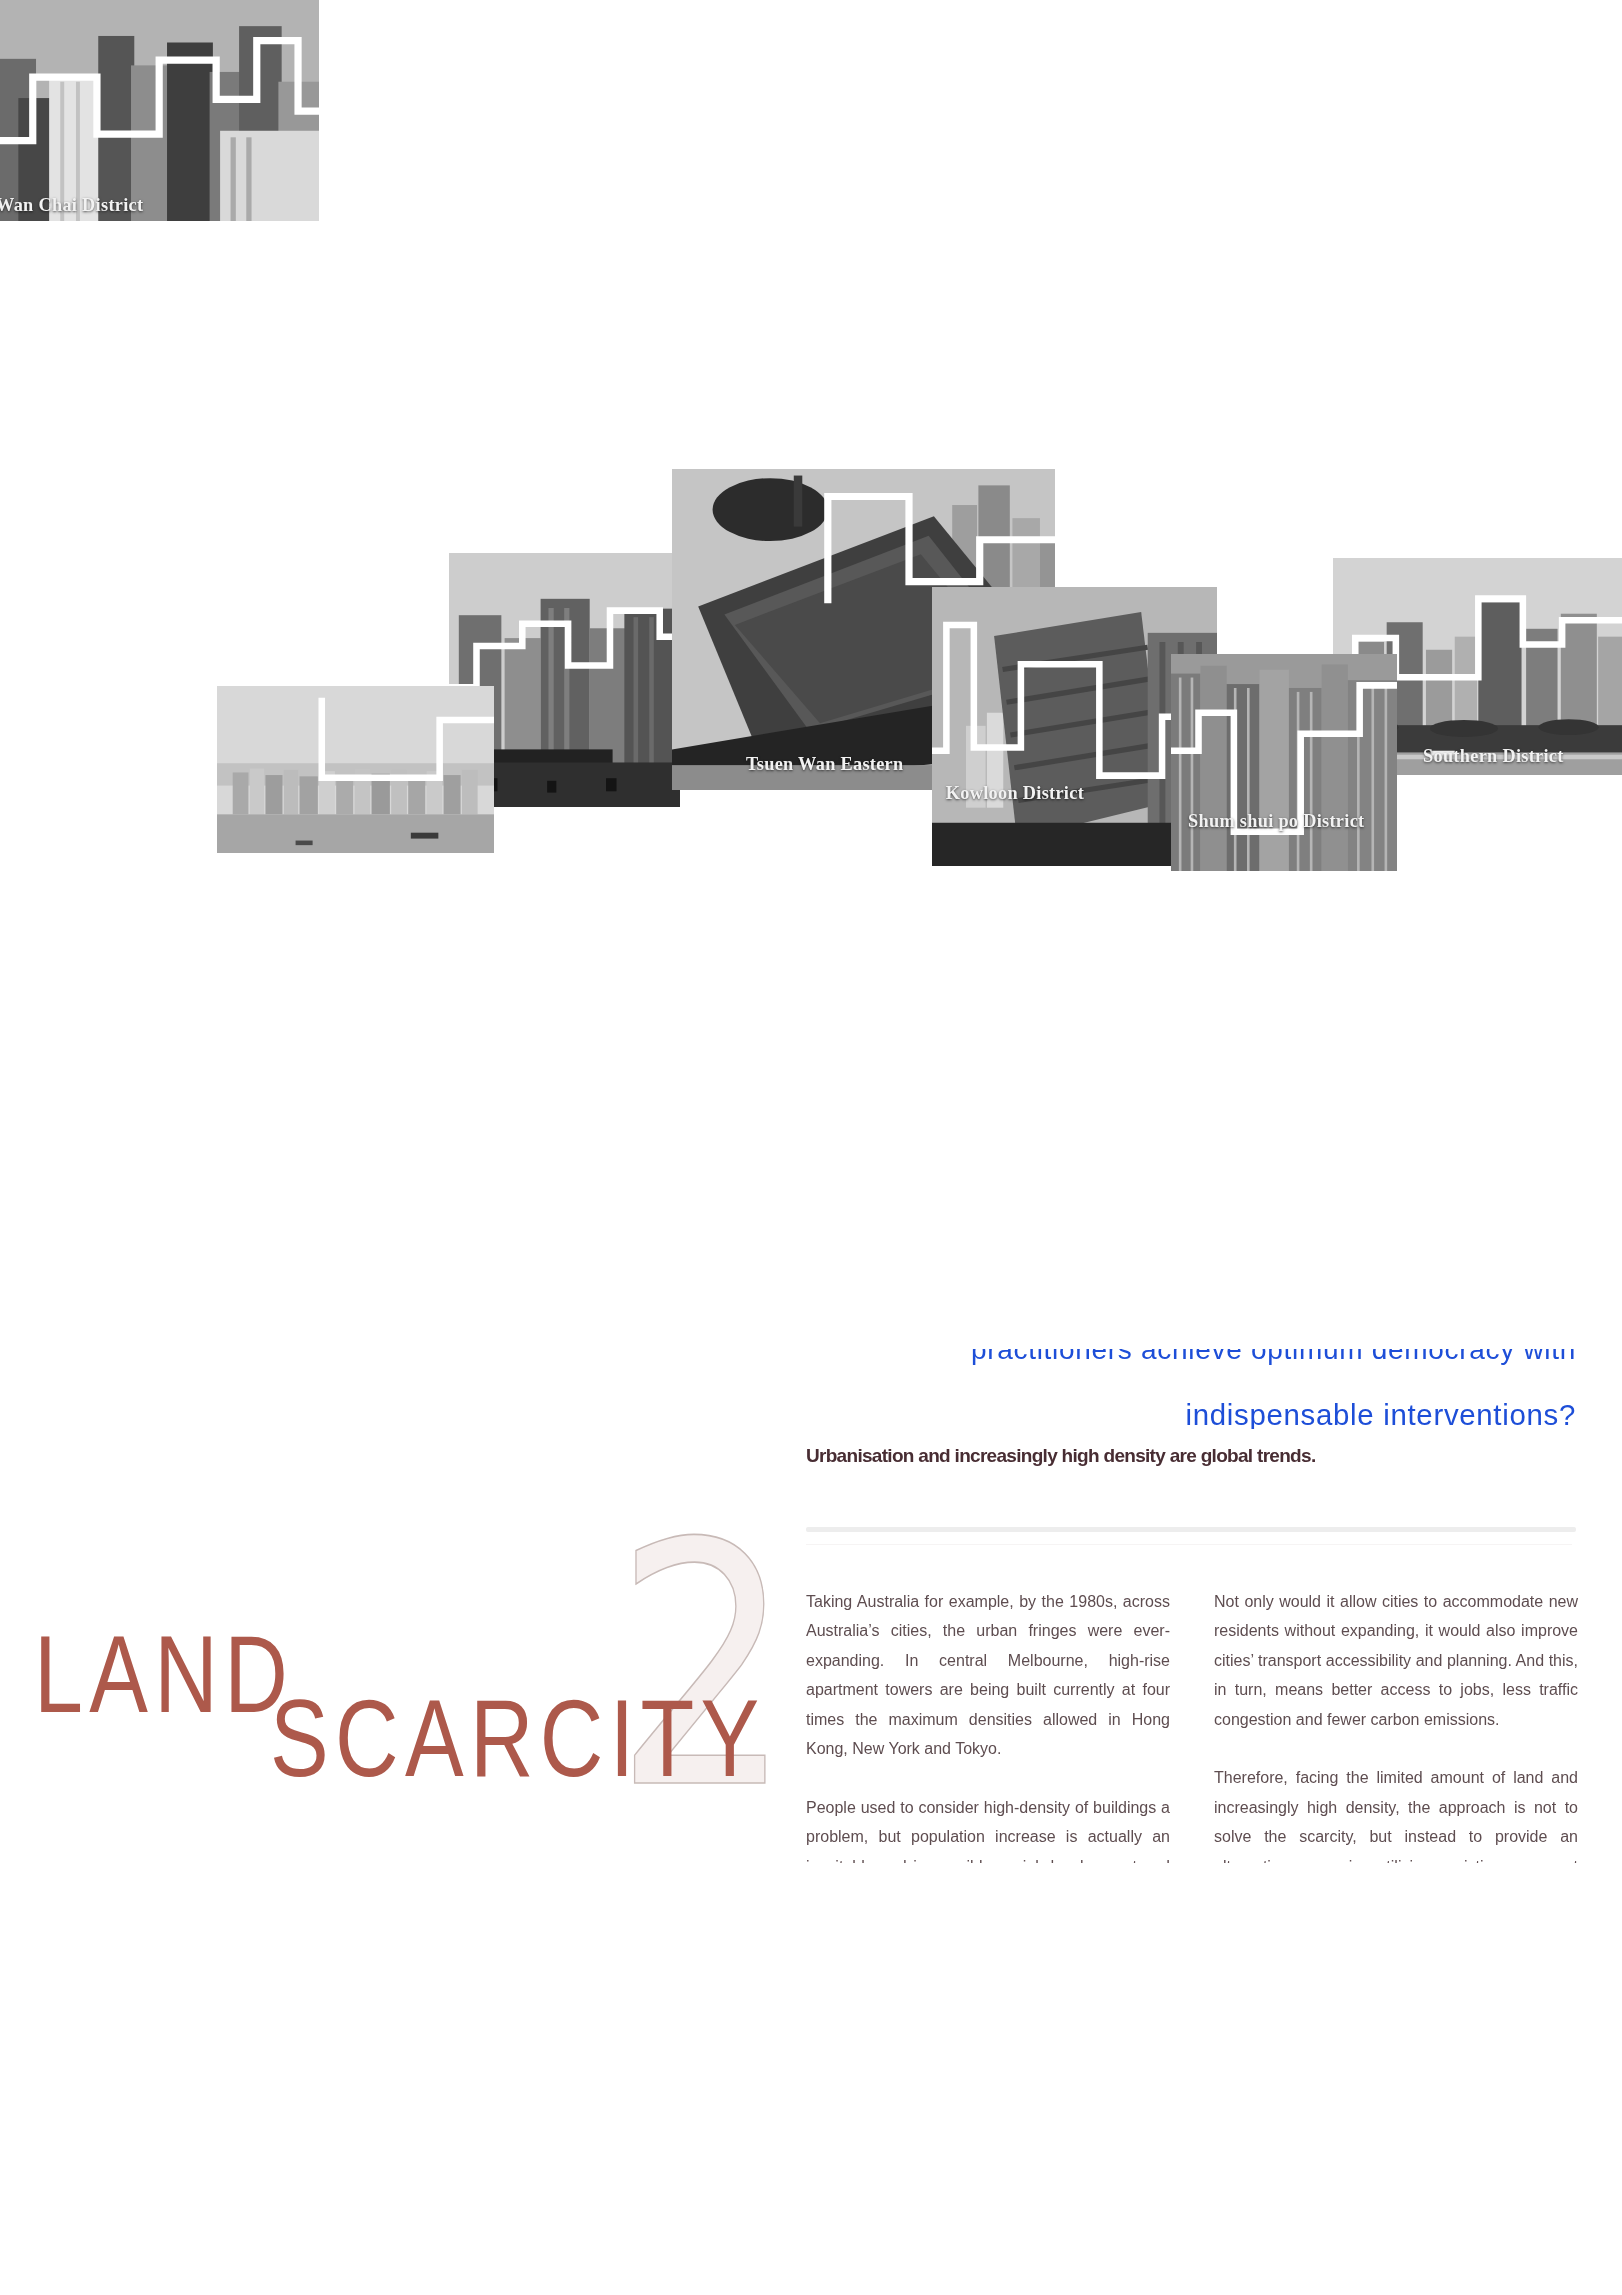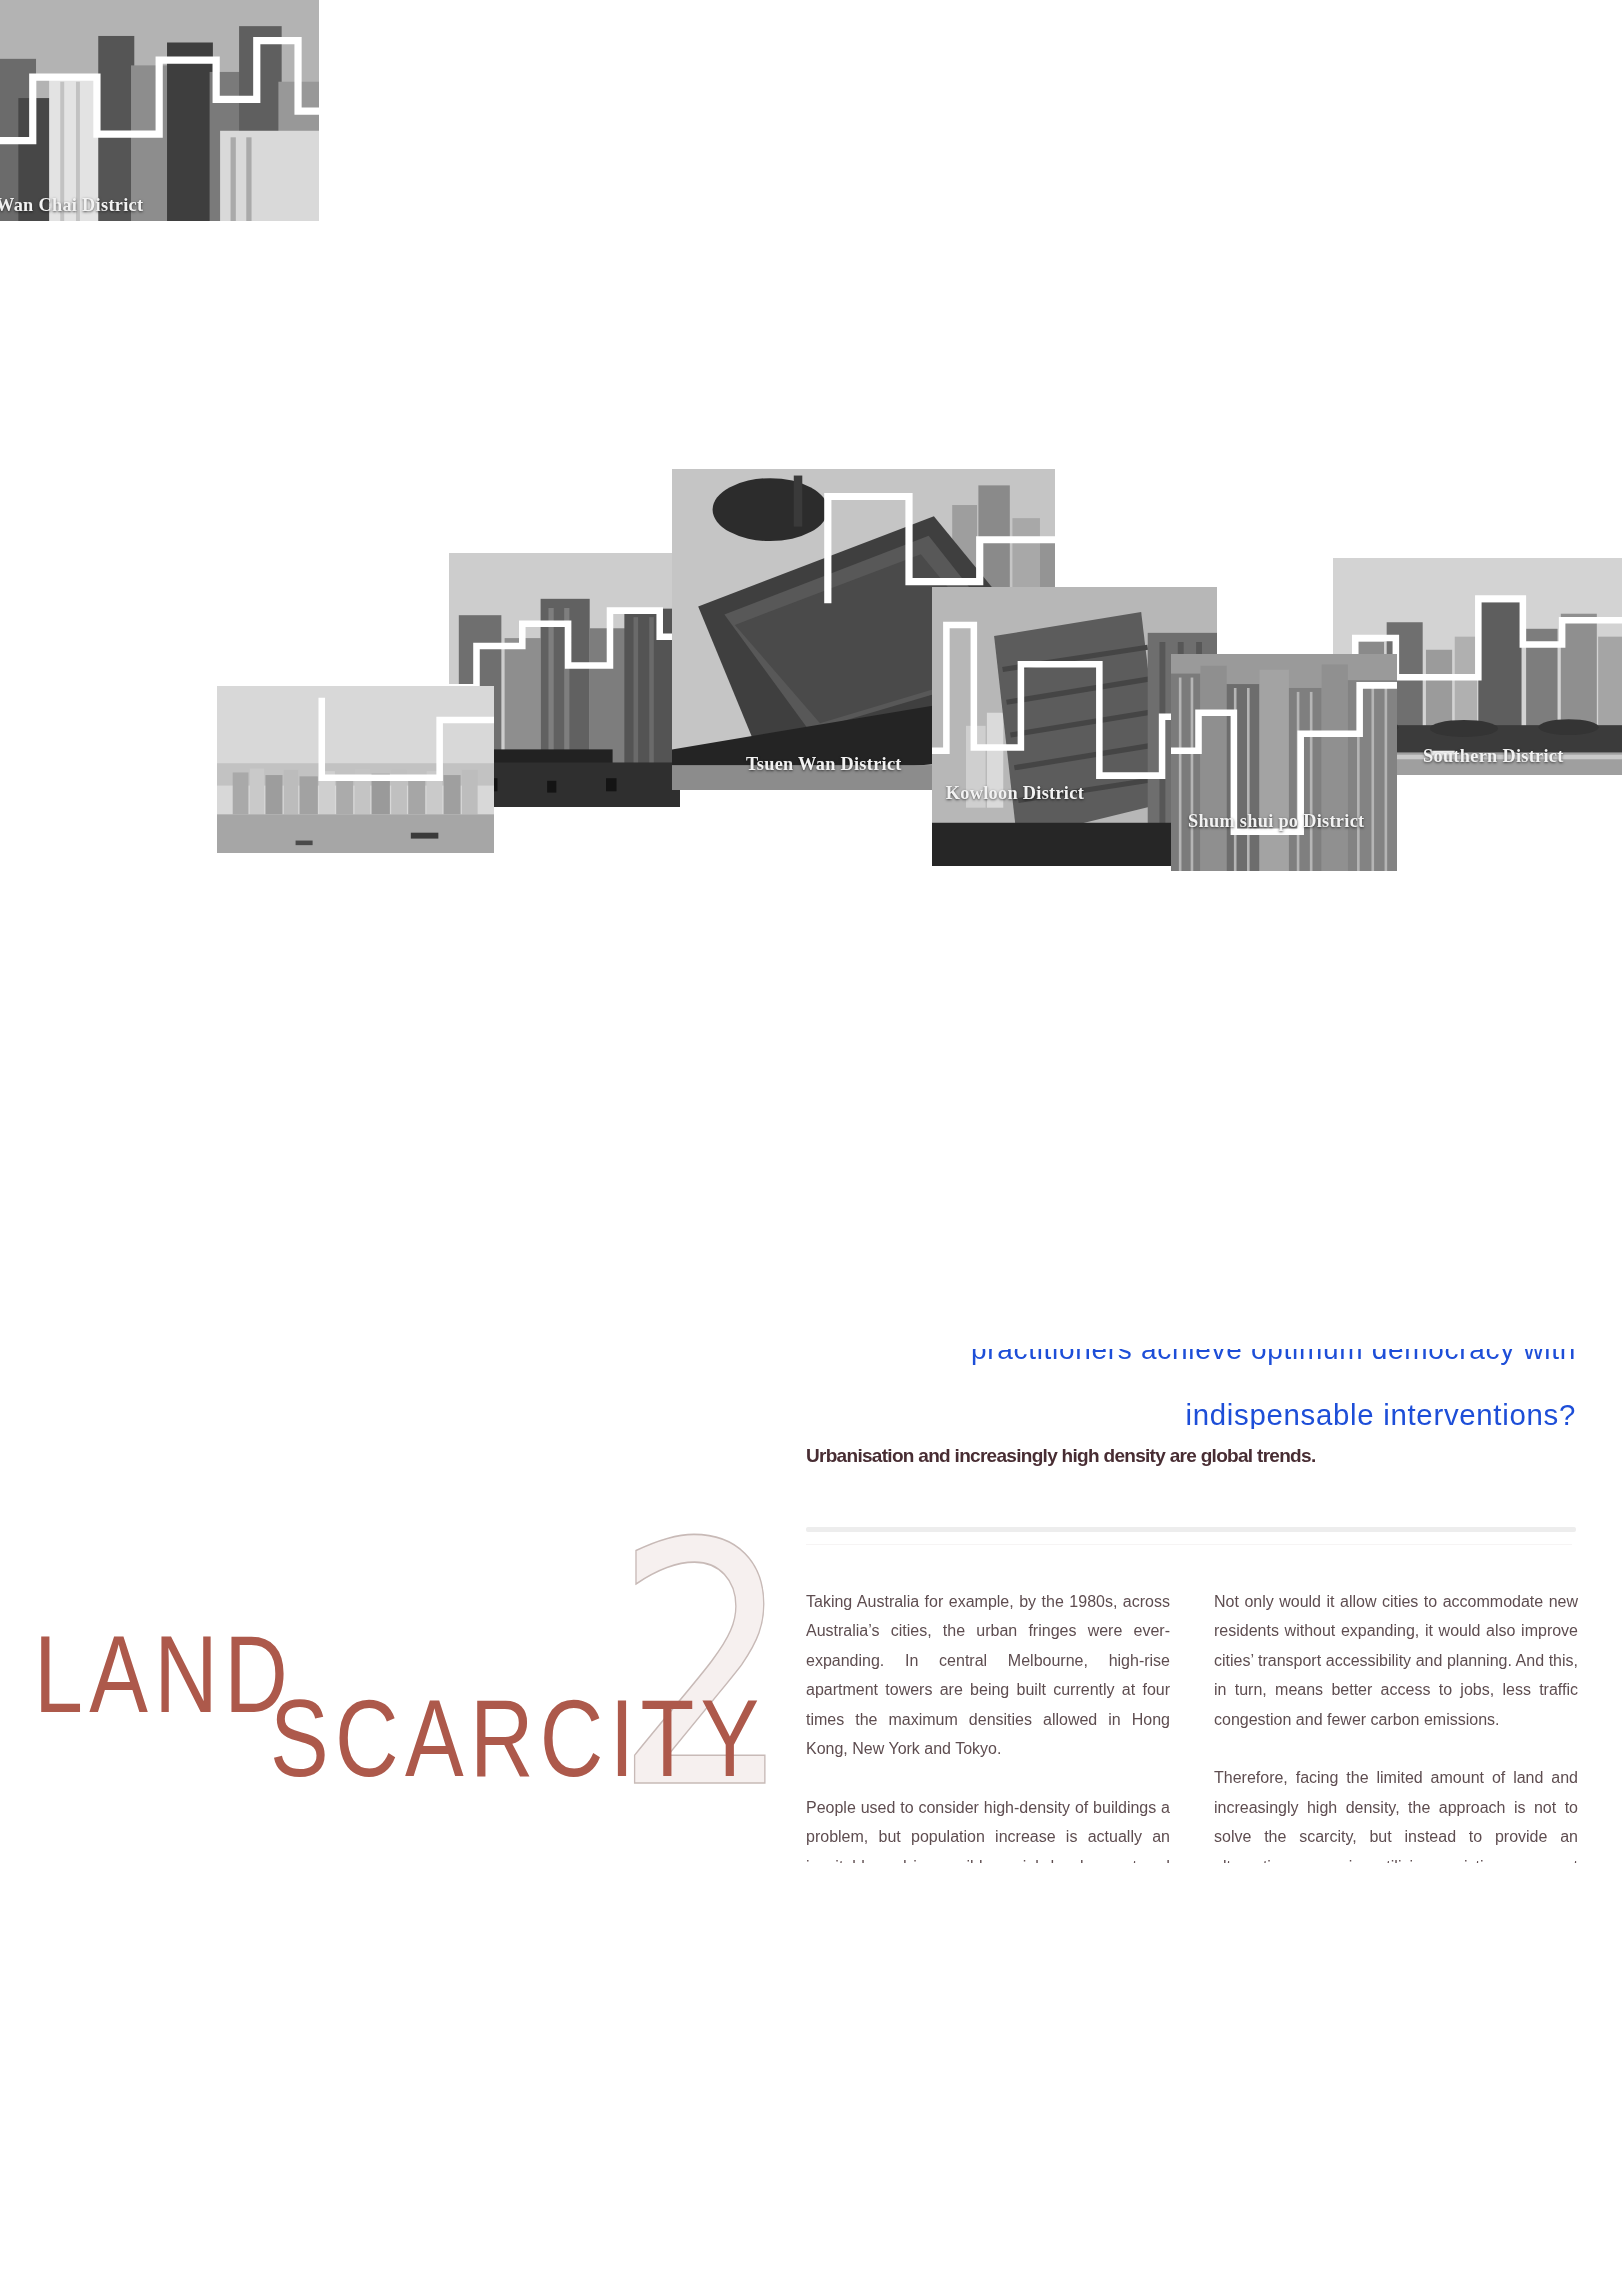--- a/index.html
+++ b/index.html
@@ -146,21 +146,21 @@
         <rect x="562" y="105" width="23" height="280" fill="#949494"></rect>
         <ellipse cx="150" cy="62" rx="88" ry="48" fill="#2c2c2c"></ellipse>
         <rect x="186" y="10" width="13" height="78" fill="#3a3a3a"></rect>
         <polygon points="40,210 400,72 585,298 585,428 130,428" fill="#3f3f3f"></polygon>
         <polygon points="80,222 392,102 548,300 210,400" fill="#585858"></polygon>
         <polygon points="96,238 380,130 520,300 226,388" fill="#4a4a4a"></polygon>
         <polygon points="0,428 585,330 585,432 0,490" fill="#242424"></polygon>
         <rect y="452" width="585" height="38" fill="#8c8c8c"></rect>
         <polyline points="238,205 238,42 362,42 362,172 470,172 470,108 585,108" fill="none" stroke="#ffffff" stroke-width="11"></polyline>
       </svg>
-      <figcaption class="district-label lbl-tsuenwan">Tsuen Wan District</figcaption>
+      <figcaption class="district-label lbl-tsuenwan">Tsuen Wan Eastern</figcaption>
     </figure>
 
     <figure class="photo p-kowloon">
       <svg viewBox="0 0 436 426" preserveAspectRatio="none">
         <rect width="436" height="426" fill="#b7b7b7"></rect>
         <rect x="52" y="212" width="30" height="125" fill="#cfcfcf"></rect>
         <rect x="84" y="192" width="25" height="145" fill="#dadada"></rect>
         <polygon points="95,75 320,38 355,330 130,385" fill="#5c5c5c"></polygon>
         <g stroke="#454545" stroke-width="8" fill="none">
           <line x1="108" y1="126" x2="330" y2="92"></line>

